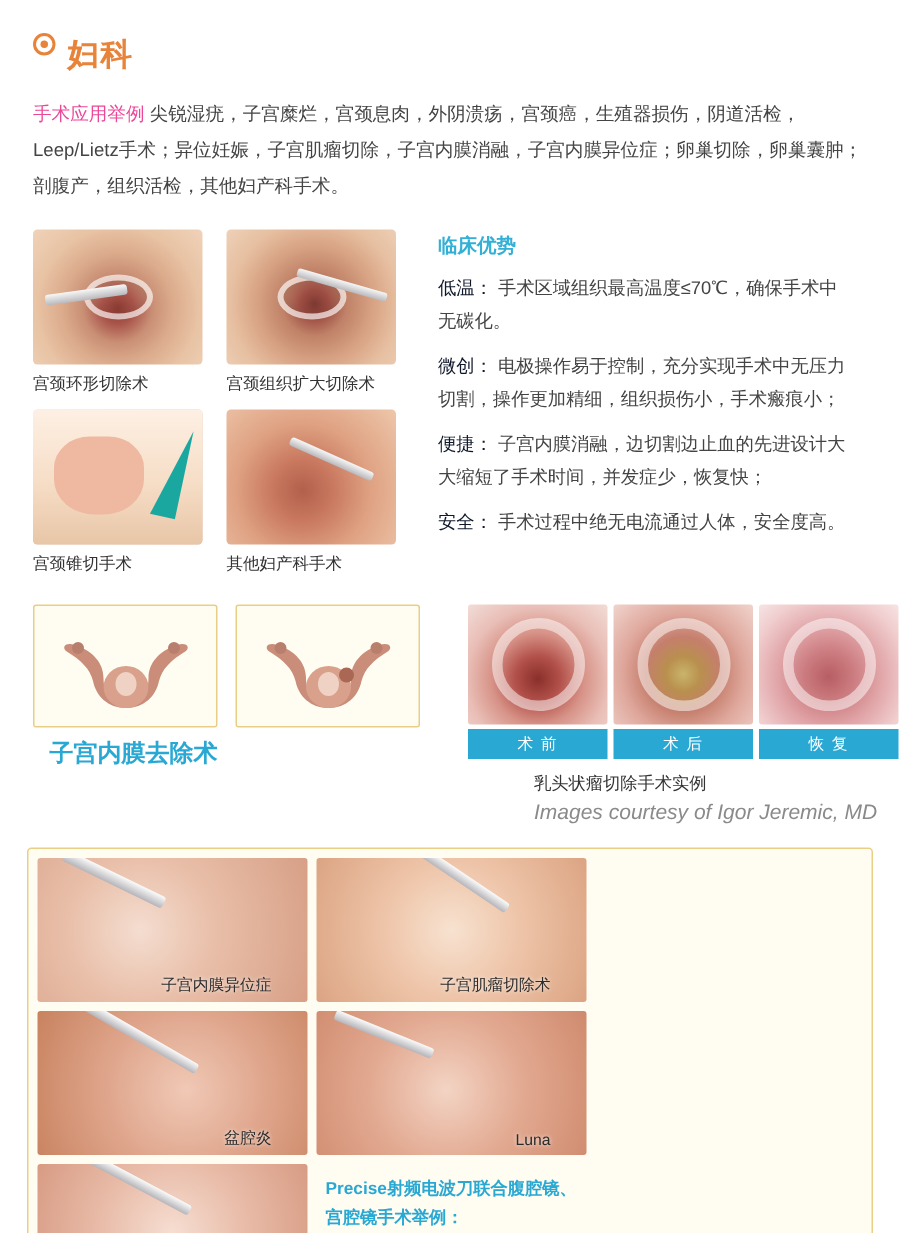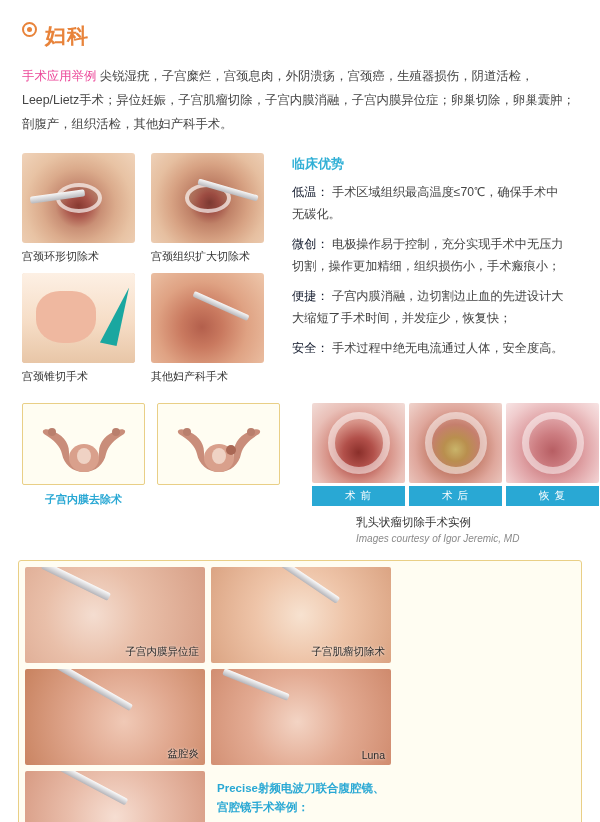--- a/index.html
+++ b/index.html
@@ -172,22 +172,22 @@
     overflow: hidden;
   }
   .uterus {
     position: absolute;
     left: 50%; top: 52%;
     transform: translate(-50%,-50%);
     width: 96px; height: 56px;
   }
   .d-caption {
     color: #29a8d4;
-    font-size: 11px;
-    text-align: center;
+    font-size: 16px;
+    text-align: right;
     padding-top: 7px;
     font-weight: bold;
   }
 
   .clinical {
     margin-left: 20px;
     width: 290px;
   }
   .clin-photos {
     display: flex;
@@ -219,21 +219,21 @@
     padding: 3px 0;
     letter-spacing: 1px;
   }
   .clin-caption {
     margin-top: 9px;
     font-size: 11.5px;
     color: #333;
     padding-left: 44px;
   }
   .clin-credit {
-    font-size: 10px;
+    font-size: 14px;
     color: #8a8a8a;
     font-style: italic;
     padding-left: 44px;
     margin-top: 3px;
   }
 
   
   .gallery {
     margin: 16px 18px 0 18px;
     background: #fffdf2;
@@ -251,21 +251,21 @@
     position: relative;
     overflow: hidden;
   }
   .g1 { background: radial-gradient(circle at 38% 50%, #f4ddd0 0%, #e9bfa9 40%, #d79f86 100%); }
   .g2 { background: radial-gradient(circle at 55% 55%, #f0c9b6 0%, #e0a78e 45%, #c8825f 100%); }
   .g3 { background: radial-gradient(circle at 50% 50%, #f7e2d0 0%, #eec4a8 45%, #dba483 100%); }
   .g4 { background: radial-gradient(circle at 48% 55%, #f3d4c4 0%, #e3ab93 45%, #cf8a6d 100%); padding-left: 32px; }
   .g5 { background: radial-gradient(circle at 50% 48%, #f6ded2 0%, #e9bdaa 45%, #d79a82 100%); }
   .g-label {
     position: absolute;
-    right: 6px; bottom: 4px;
+    right: 24px; bottom: 4px;
     color: #2b2b2b;
     font-size: 10.5px;
     text-shadow: 0 0 3px rgba(255,255,255,0.85);
   }
   .g-inst {
     position: absolute;
     background: linear-gradient(180deg,#fbfbfb,#b5b5ba);
     border-radius: 2px;
   }
   .g-text {

